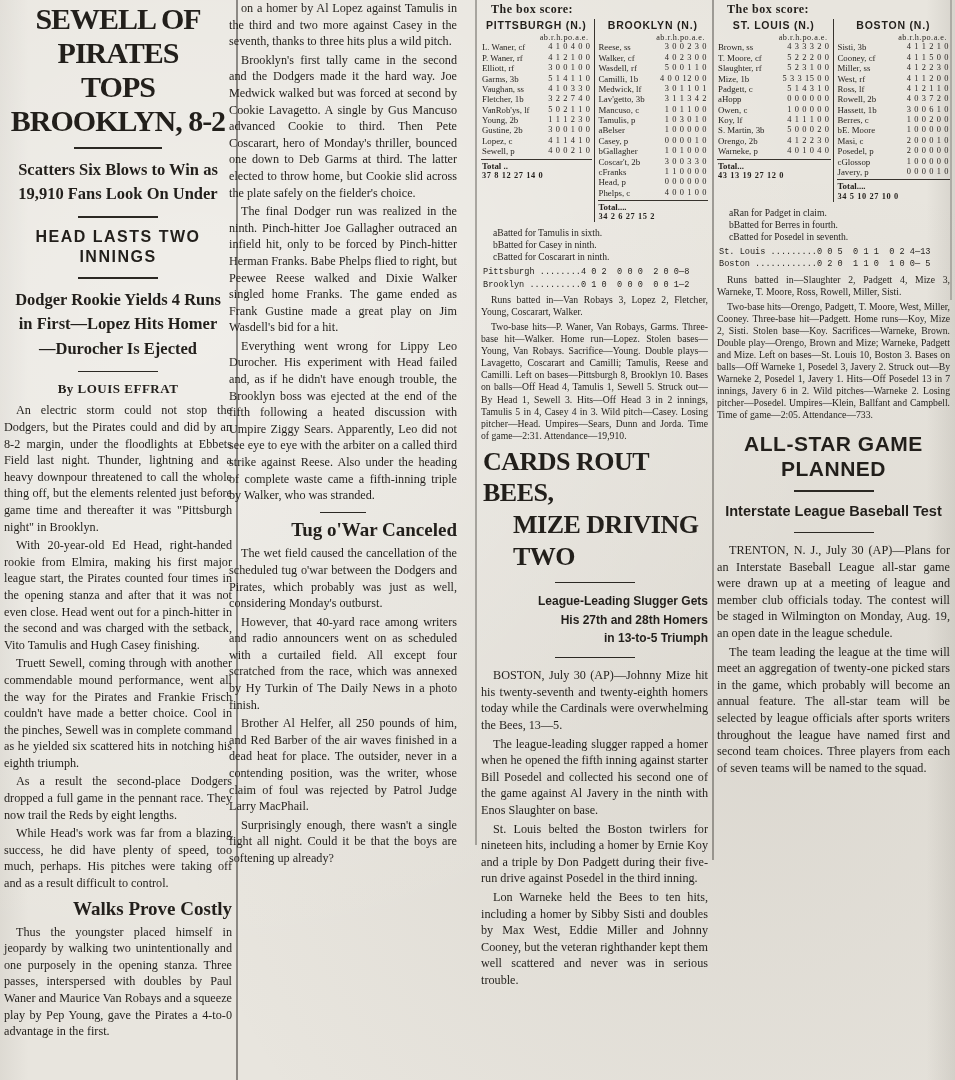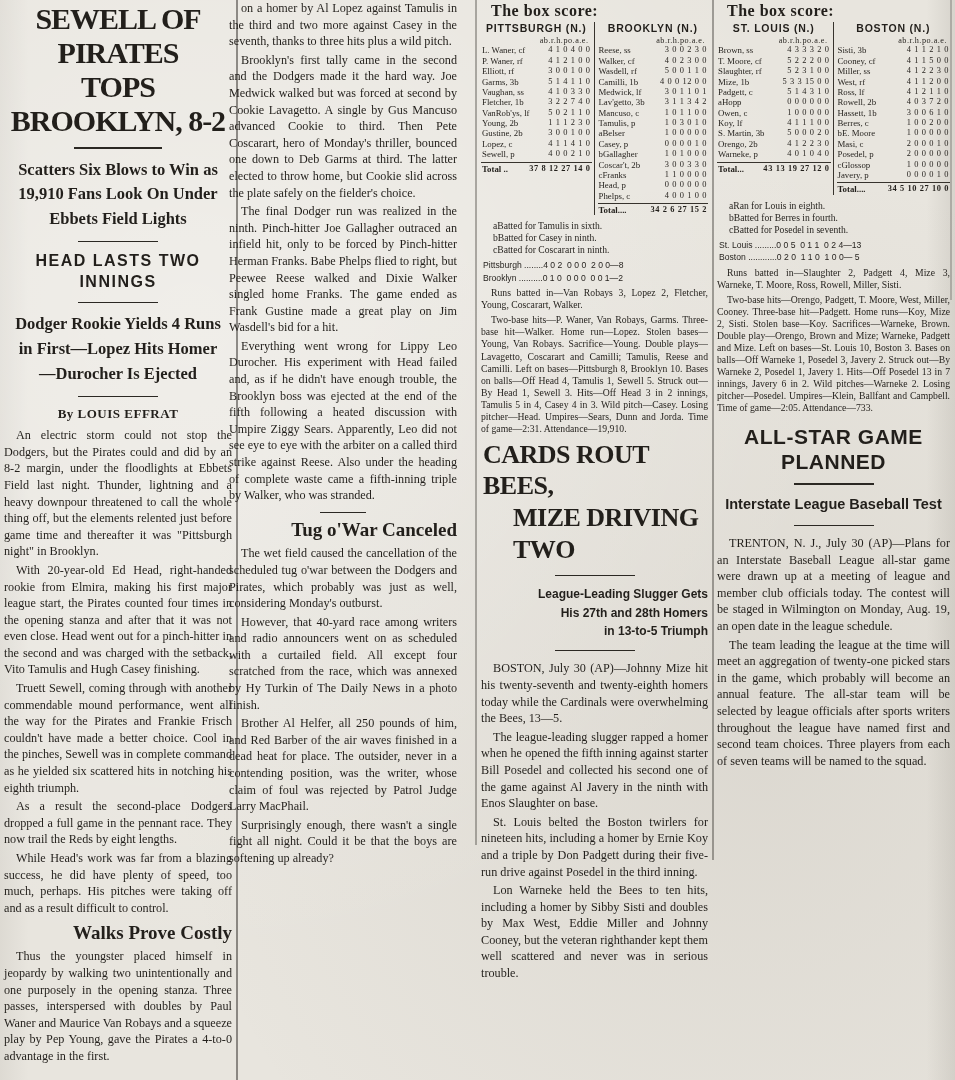--- a/index.html
+++ b/index.html
@@ -31,34 +31,34 @@
     letter-spacing:1.5px;text-align:center;line-height:1.3;margin:2px 0;}
   .byline{font-weight:bold;font-size:13px;text-align:center;letter-spacing:.5px;margin:2px 0 5px;}
 
   
   .body p{font-size:12.2px;line-height:1.36;text-align:justify;text-indent:12px;
     margin:0 0 2px 0;}
   .subhead{font-weight:bold;font-size:19px;text-align:right;margin:6px 0 4px;}
   .midrule{width:46px;height:1.5px;background:#2b2823;margin:8px auto 6px;}
 
   
-  .bs-title{font-weight:bold;font-size:16px;letter-spacing:.5px;margin:2px 0 2px 10px;}
+  .bs-title{font-weight:bold;font-size:12px;letter-spacing:.5px;margin:2px 0 2px 10px;}
   .bs-cols{display:flex;}
   .bs-half{flex:1;min-width:0;}
   .bs-half.left{border-right:1.5px solid #37332d;padding-right:2px;}
   .bs-half.right{padding-left:3px;}
   .bs-team{text-align:center;font-family:"Liberation Sans", sans-serif;font-weight:bold;
     font-size:10.5px;letter-spacing:.8px;line-height:1.3;}
   .bs-stathdr{text-align:right;font-size:8.2px;padding-right:3px;line-height:1.2;letter-spacing:.5px;}
   .bsrow{display:flex;justify-content:space-between;font-size:8.8px;line-height:1.18;
     padding:0 1px;white-space:nowrap;}
   .bsrow .stats{letter-spacing:.6px;font-size:8.4px;}
-  .bs-total{border-top:1.3px solid #37332d;margin-top:2px;padding-top:1px;font-weight:bold;}
+  .bs-total{border-top:1.3px solid #37332d;margin-top:2px;padding-top:1px;font-weight:bold;flex-direction:column;}
   .bs-notes{font-size:9.6px;line-height:1.25;margin:5px 0 3px 12px;}
-  .bs-line{font-family:Liberation Sans, sans-serif;font-size:8.6px;line-height:1.45;
+  .bs-line{font-family:Liberation Mono, monospace;font-size:8.6px;line-height:1.45;
     white-space:pre;margin-left:2px;}
   .bs-summary p{font-size:9.7px;line-height:1.24;text-align:justify;text-indent:10px;margin:3px 0 0;}
 
   
   .cards-hl{font-weight:bold;font-size:26px;line-height:1.22;letter-spacing:-.5px;margin-top:4px;}
   .cards-hl .l1{text-align:left;padding-left:2px;}
   .cards-hl .l2{text-align:left;padding-left:32px;}
   .cards-deck{font-family:"Liberation Sans", sans-serif;font-weight:bold;font-size:12px;
     line-height:1.55;text-align:right;}
 
@@ -79,21 +79,20 @@
 <div class="col" id="col1">
   <div class="headline">
     <div>SEWELL OF PIRATES</div>
     <div>TOPS BROOKLYN, 8-2</div>
   </div>
   <div class="hrule"></div>
   <div class="deck">
 
   <div>Scatters Six Blows to Win as</div>
       <div>19,910 Fans Look On Under</div>
-      <div>Ebbets Field Lights</div>
     </div>
   <div class="hrule thin"></div>
   <div class="deck2">HEAD LASTS TWO INNINGS</div>
   <div class="hrule thin"></div>
   <div class="deck">
 
   <div>Dodger Rookie Yields 4 Runs</div>
       <div>in First—Lopez Hits Homer</div>
       <div>—Durocher Is Ejected</div>
     </div>
@@ -464,21 +463,21 @@
           </div>
         </div>
       <div class="bsrow bs-total">
         <span>Total....</span>
         <span class="stats">34 5 10 27 10 0</span>
       </div>
     </div>
   </div>
   <div class="bs-notes">
 
-  <div>aRan for Louis in eighth.</div>
+  <div>aRan for Padget in claim.</div>
       <div>bBatted for Berres in fourth.</div>
       <div>cBatted for Posedel in seventh.</div>
     </div>
   <div>
 
   <div class="bs-line">St. Louis .........0 0 5  0 1 1  0 2 4—13</div>
       <div class="bs-line">Boston ............0 2 0  1 1 0  1 0 0— 5</div>
     </div>
   <div class="bs-summary">
 

